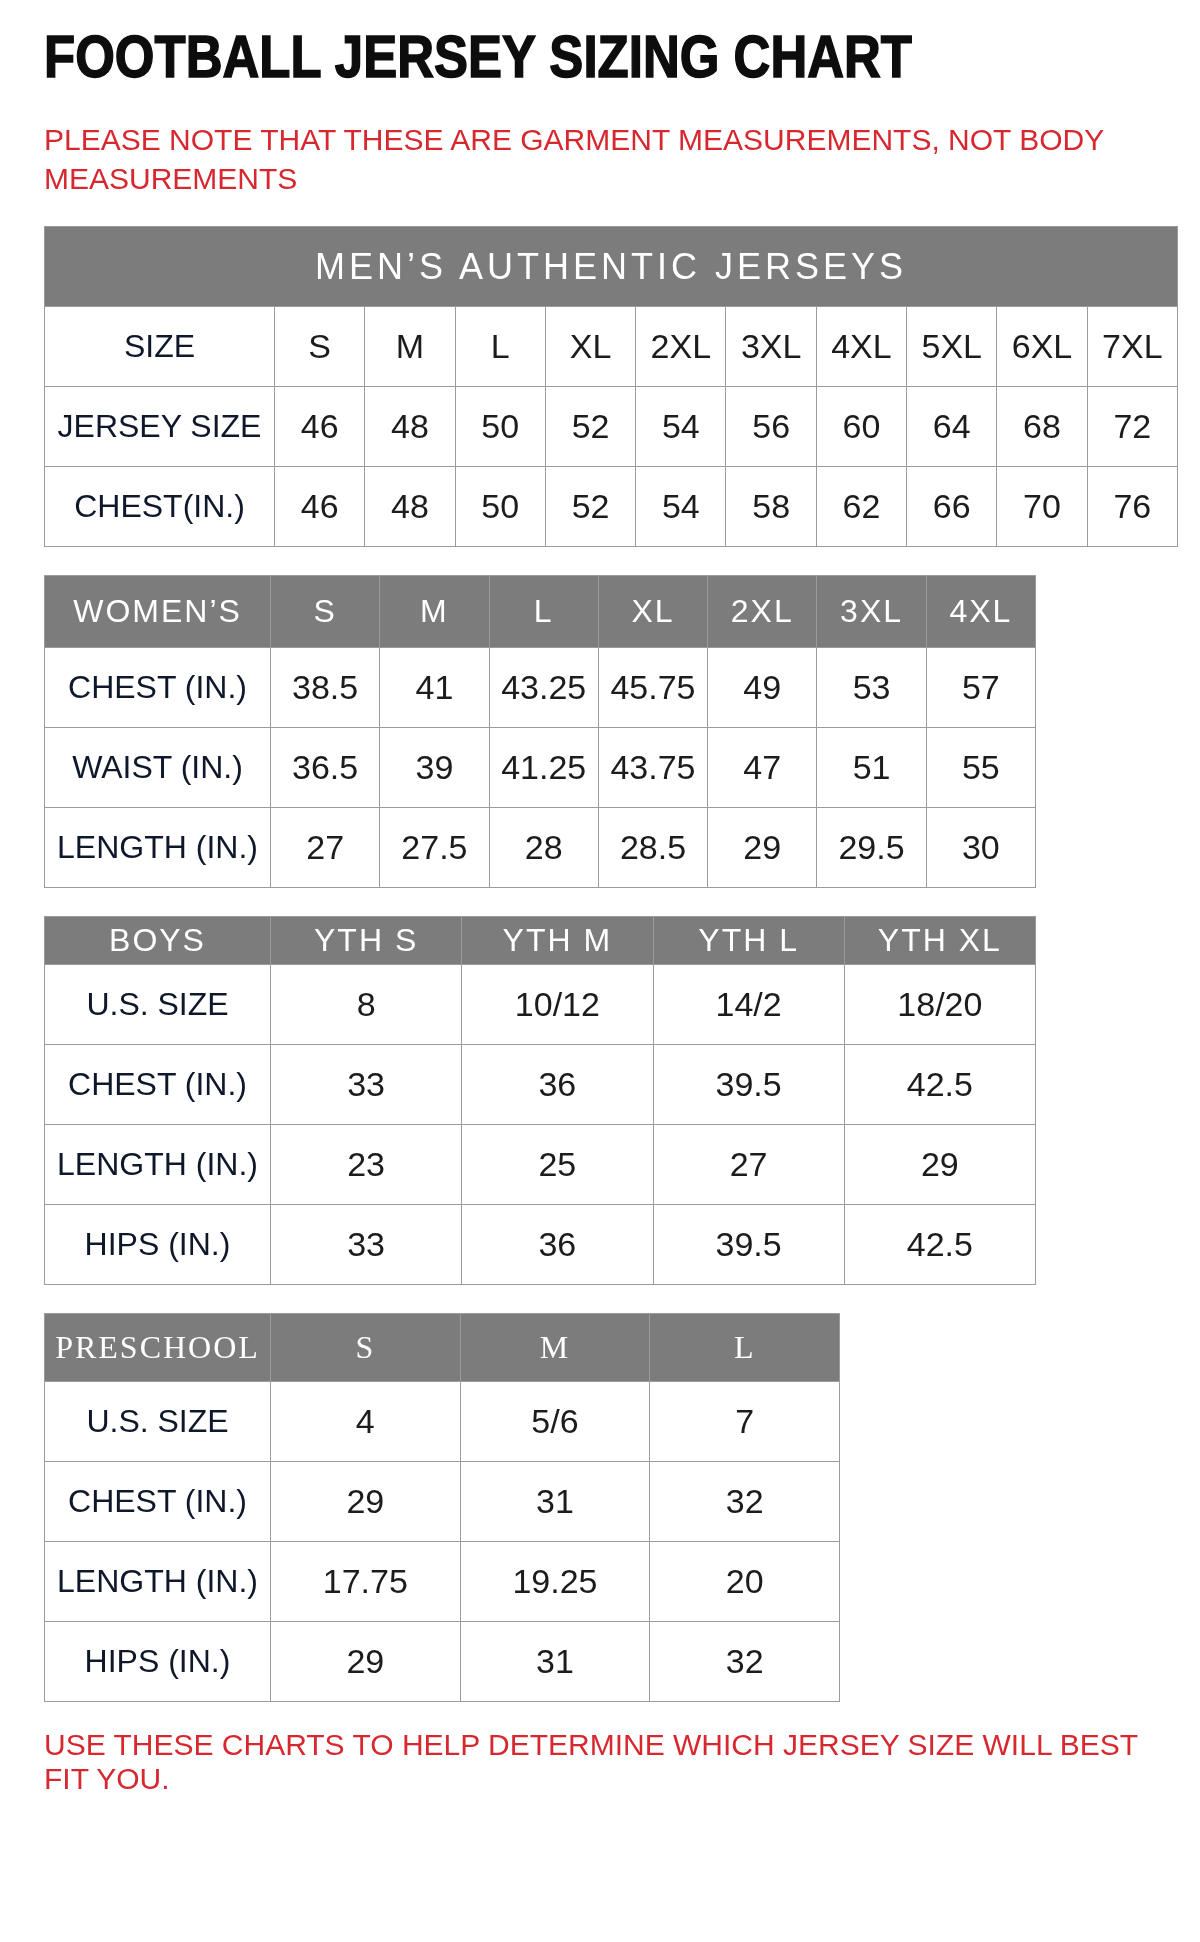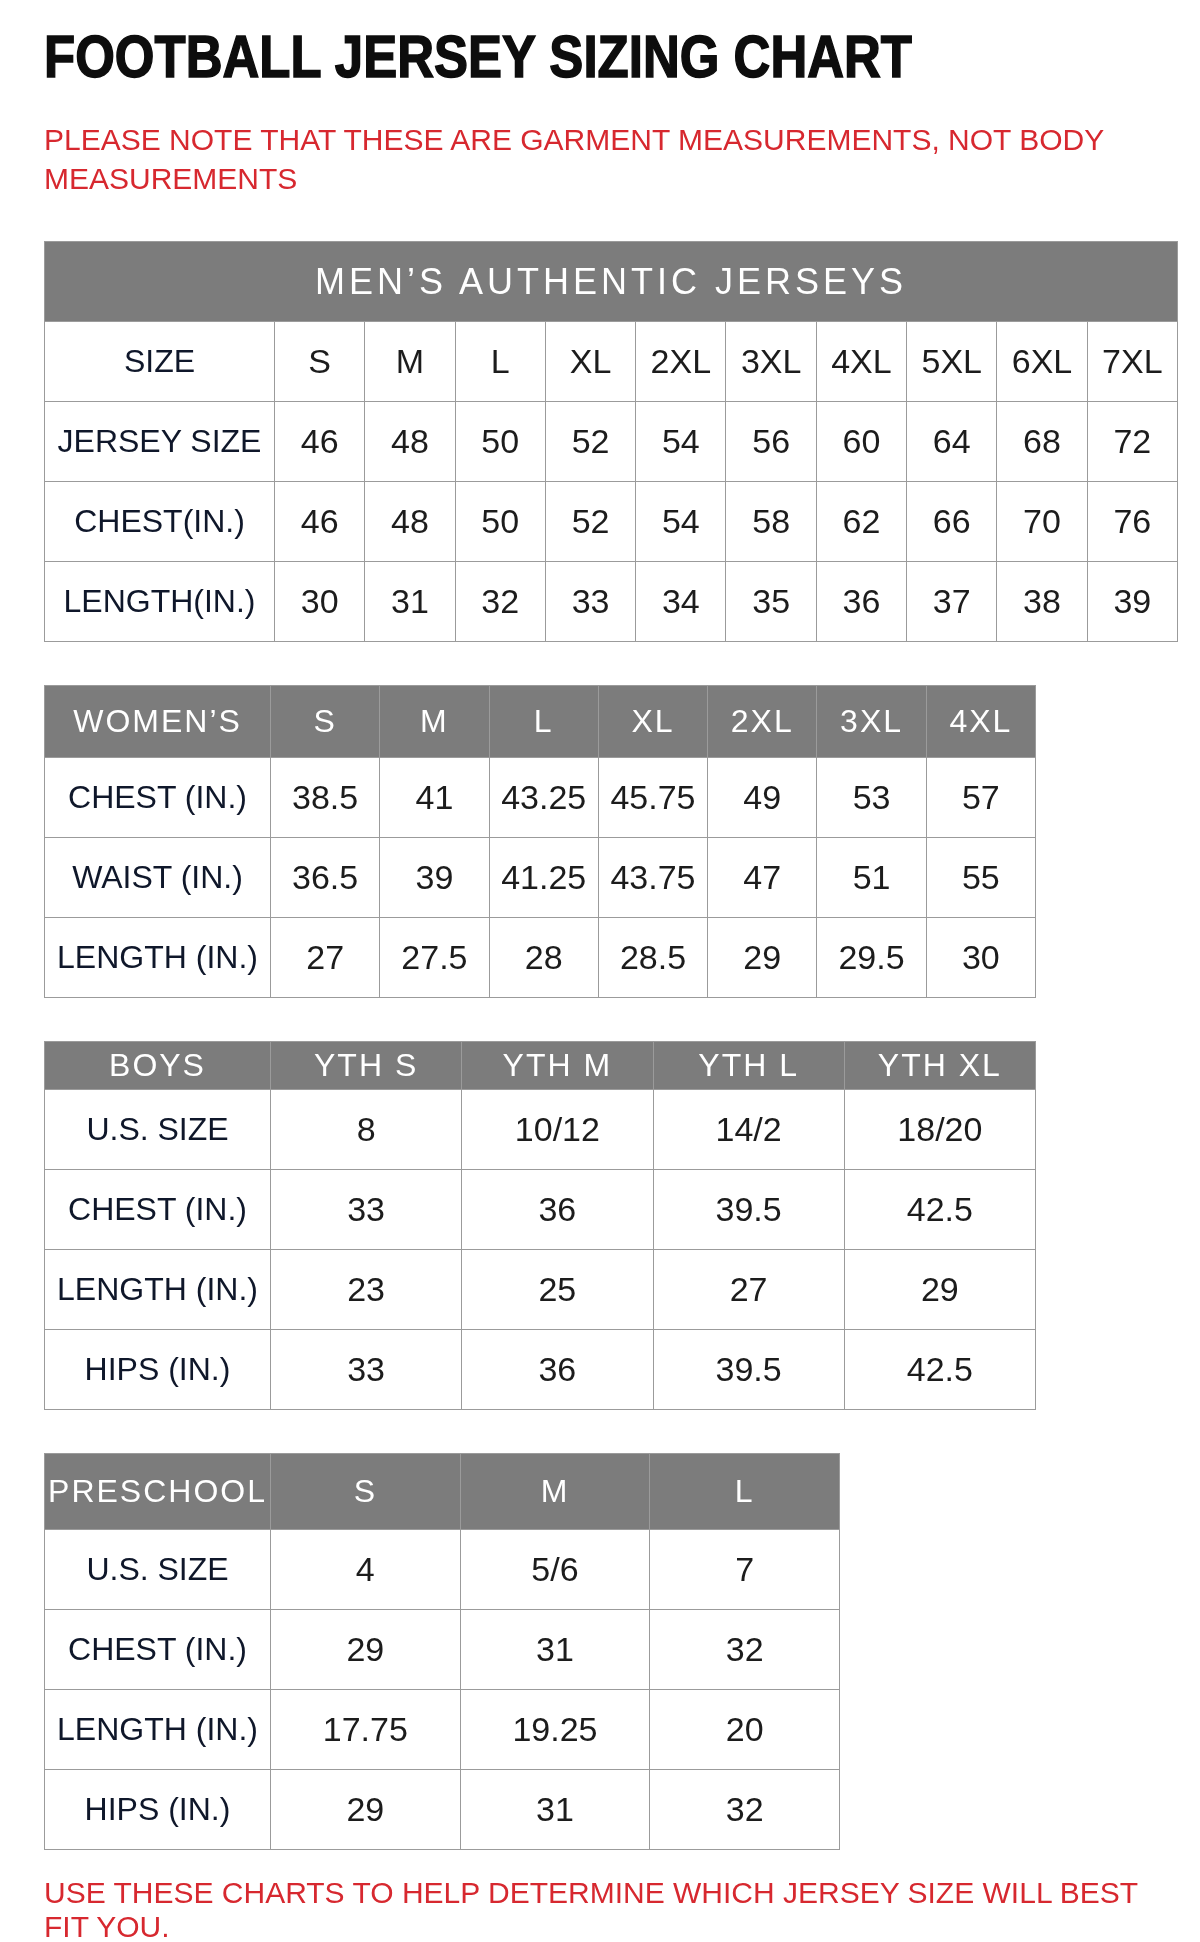--- a/index.html
+++ b/index.html
@@ -18,21 +18,21 @@
     -webkit-text-stroke:1.5px #0d0d0d;
     margin-bottom:16px;
     font-family:"Liberation Sans", sans-serif;
   }
   .note {
     color:var(--accent,#d7282f);
     font-size:30px; line-height:1.3; max-width:1060px;
     margin-bottom:8px;
     margin-top:29px;
   }
-  table.tbl { border-collapse:collapse; table-layout:fixed; margin-top:43px; background:#ffffff; }
+  table.tbl { border-collapse:collapse; table-layout:fixed; margin-top:28px; background:#ffffff; }
   .tbl th, .tbl td {
     border:1px solid #9b9b9b;
     text-align:center; vertical-align:middle;
     font-weight:normal;
   }
   .tbl td { font-size:34px; height:80px; color:#1c1c1c; }
   .tbl .row-label {
     font-size:32px; color:#0f172a;
     white-space:pre-line; height:80px; padding:12px 8px;
   }
@@ -47,21 +47,21 @@
   .tbl-mens { width:1134px; margin-top:22px; }
   .tbl-mens col.c-label { width:230px; }
   .tbl-womens { width:992px; }
   .tbl-womens col.c-label { width:226px; }
   .tbl-womens .head-row th { height:72px; }
   .tbl-boys { width:992px; }
   .tbl-boys col.c-label { width:226px; }
   .tbl-boys .head-row th { height:48px; }
   .tbl-preschool { width:796px; }
   .tbl-preschool col.c-label { width:226px; }
-  .tbl-preschool .head-row th { height:76px; }
+  .tbl-preschool .head-row th { height:68px;font-family:Liberation Serif, serif; }
   .footer {
     color:var(--accent,#d7282f);
     font-size:30px; margin-top:26px;
   }
 </style>
 </head>
 <body style="--accent: #d7282f; --gray: #7c7c7c;">
 
 <div class="page">
   <h1 class="title">FOOTBALL JERSEY SIZING CHART</h1>
@@ -117,33 +117,20 @@
           <td>48</td>
           <td>50</td>
           <td>52</td>
           <td>54</td>
           <td>58</td>
           <td>62</td>
           <td>66</td>
           <td>70</td>
           <td>76</td>
         </tr>
-        <tr>
-          <th class="row-label">LENGTH(IN.)</th>
-          <td>30</td>
-          <td>31</td>
-          <td>32</td>
-          <td>33</td>
-          <td>34</td>
-          <td>35</td>
-          <td>36</td>
-          <td>37</td>
-          <td>38</td>
-          <td>39</td>
-        </tr>
       </tbody>
     </table>
   <table class="tbl tbl-womens">
       <colgroup>
         <col class="c-label">
         <col>
         <col>
         <col>
         <col>
         <col>

